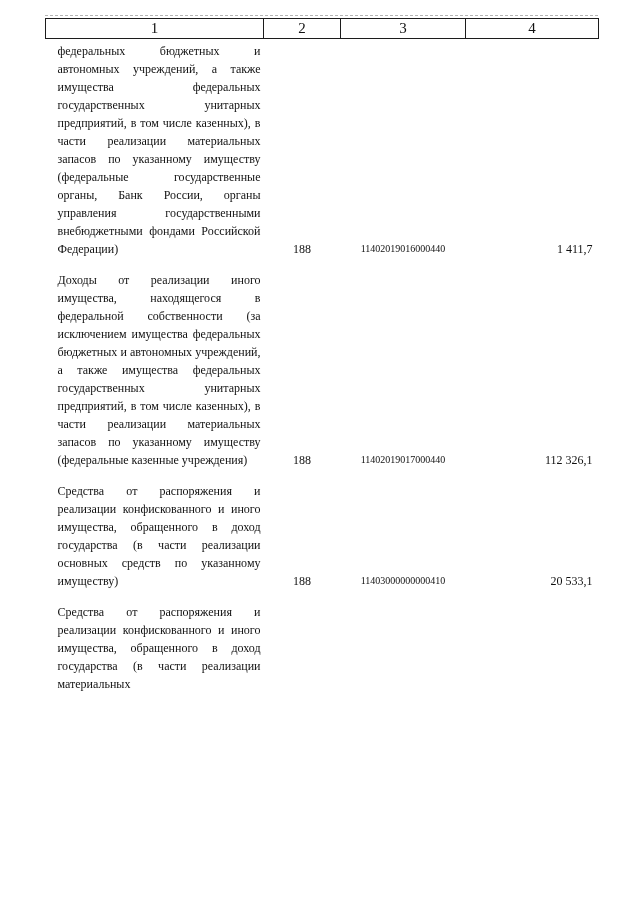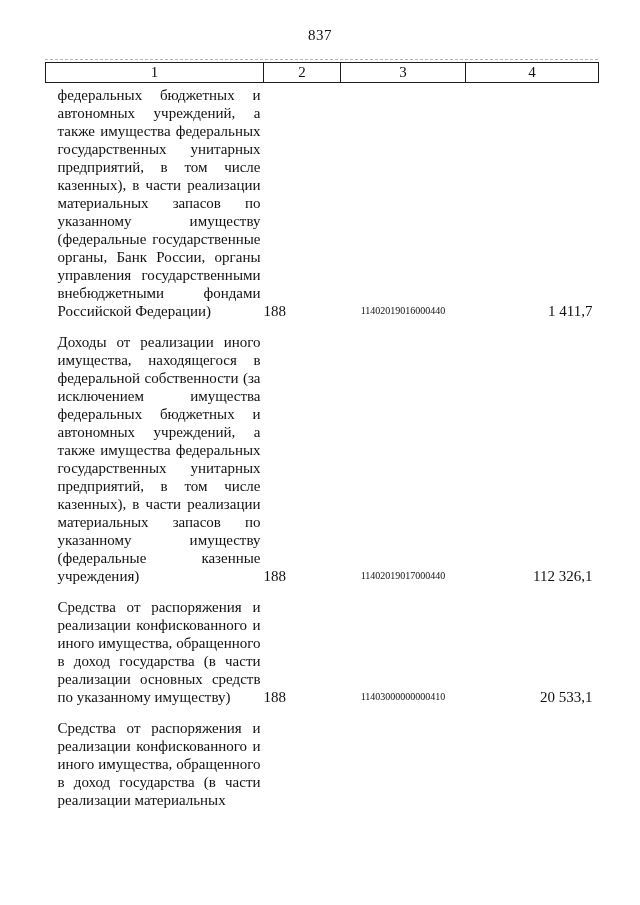--- a/index.html
+++ b/index.html
@@ -39,39 +39,38 @@
       border: 1px solid #1c1c1c;
       text-align: center;
       font-size: 15px;
       height: 19px;
       line-height: 19px;
       padding: 0;
     }
     tbody td {
       vertical-align: bottom;
       padding: 3px 0 0 0;
-      font-size: 15px;
+      font-size: 12px;
     }
     tbody tr + tr td { padding-top: 13px; }
     td.desc {
       text-align: justify;
       line-height: 18px;
       padding-left: 12px;
       padding-right: 3px;
     }
-    td.a2 { text-align: left; white-space: nowrap; line-height: 18px; }
+    td.a2 { text-align: center; white-space: nowrap; line-height: 18px; }
     td.a3 { text-align: center; white-space: nowrap; font-size: 10px; line-height: 18px; }
     td.a4 { text-align: right; white-space: nowrap; padding-right: 6px; line-height: 18px; }
   </style>
 </head>
 <body>
 
 <div class="page">
 
-  <div class="page-number">837</div>
 
   <div class="scan-line"></div>
 
   <table class="budget-table">
     <colgroup>
       <col class="c1">
         <col class="c2">
         <col class="c3">
         <col class="c4">
     </colgroup>

